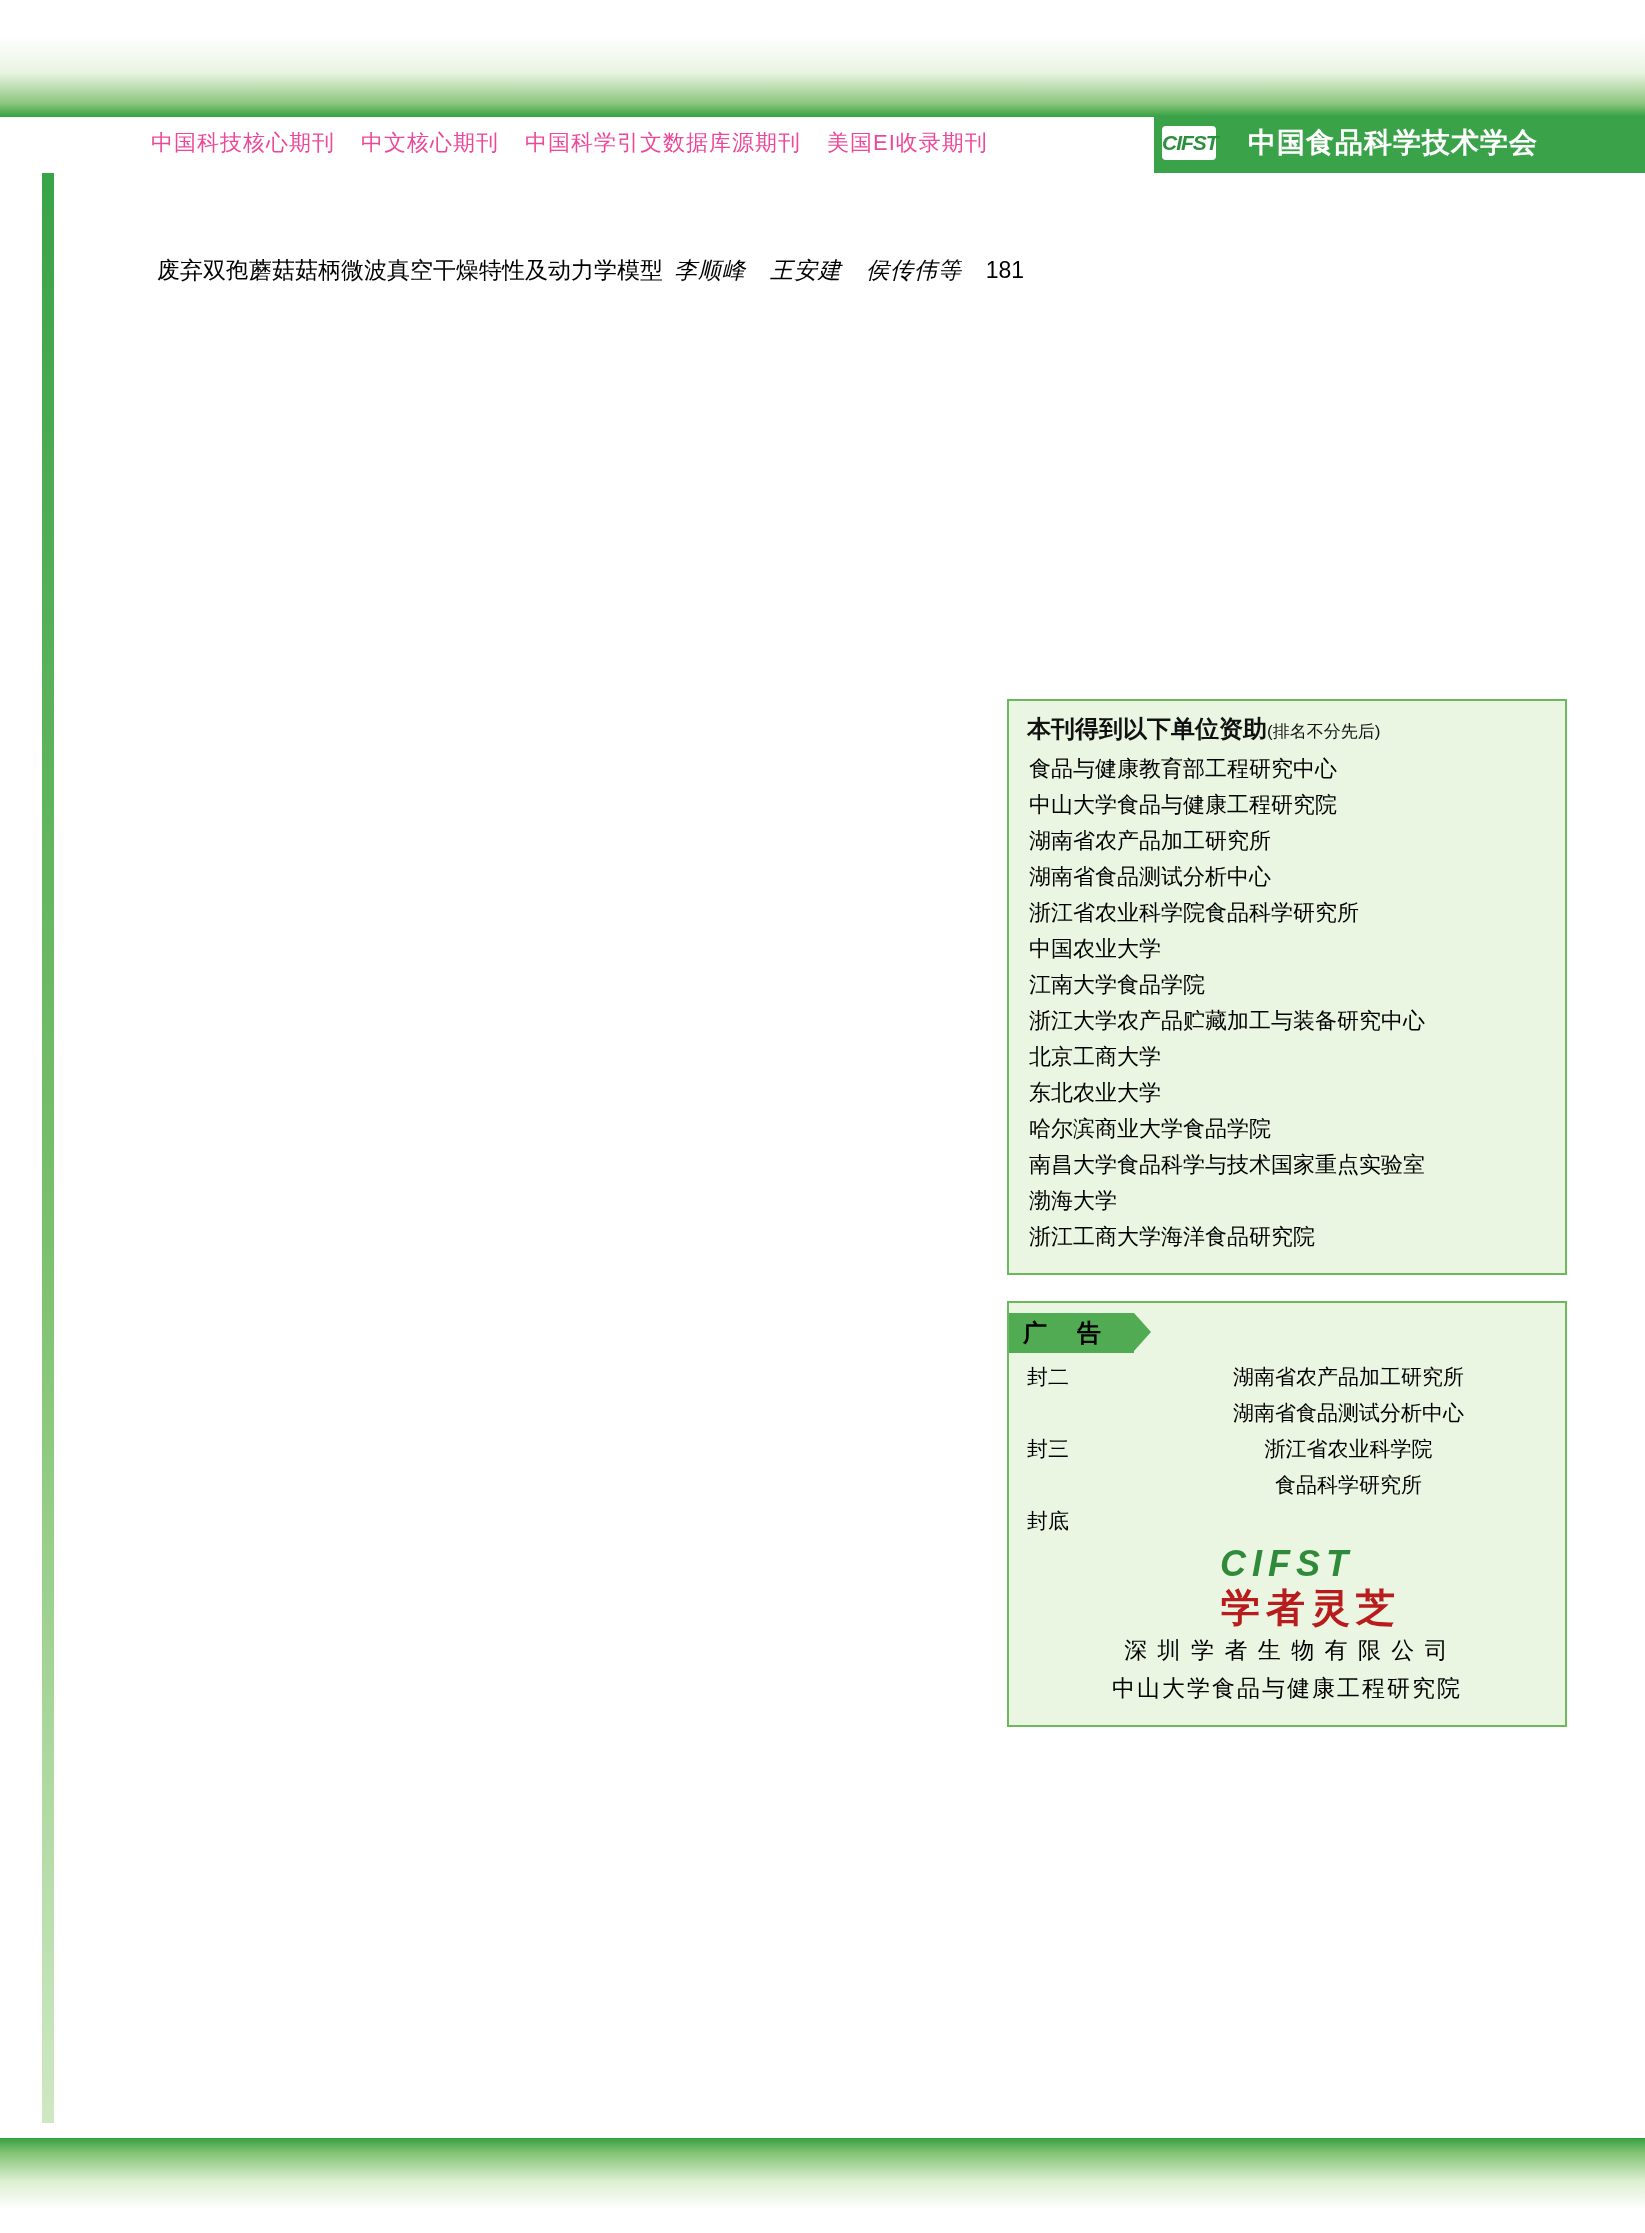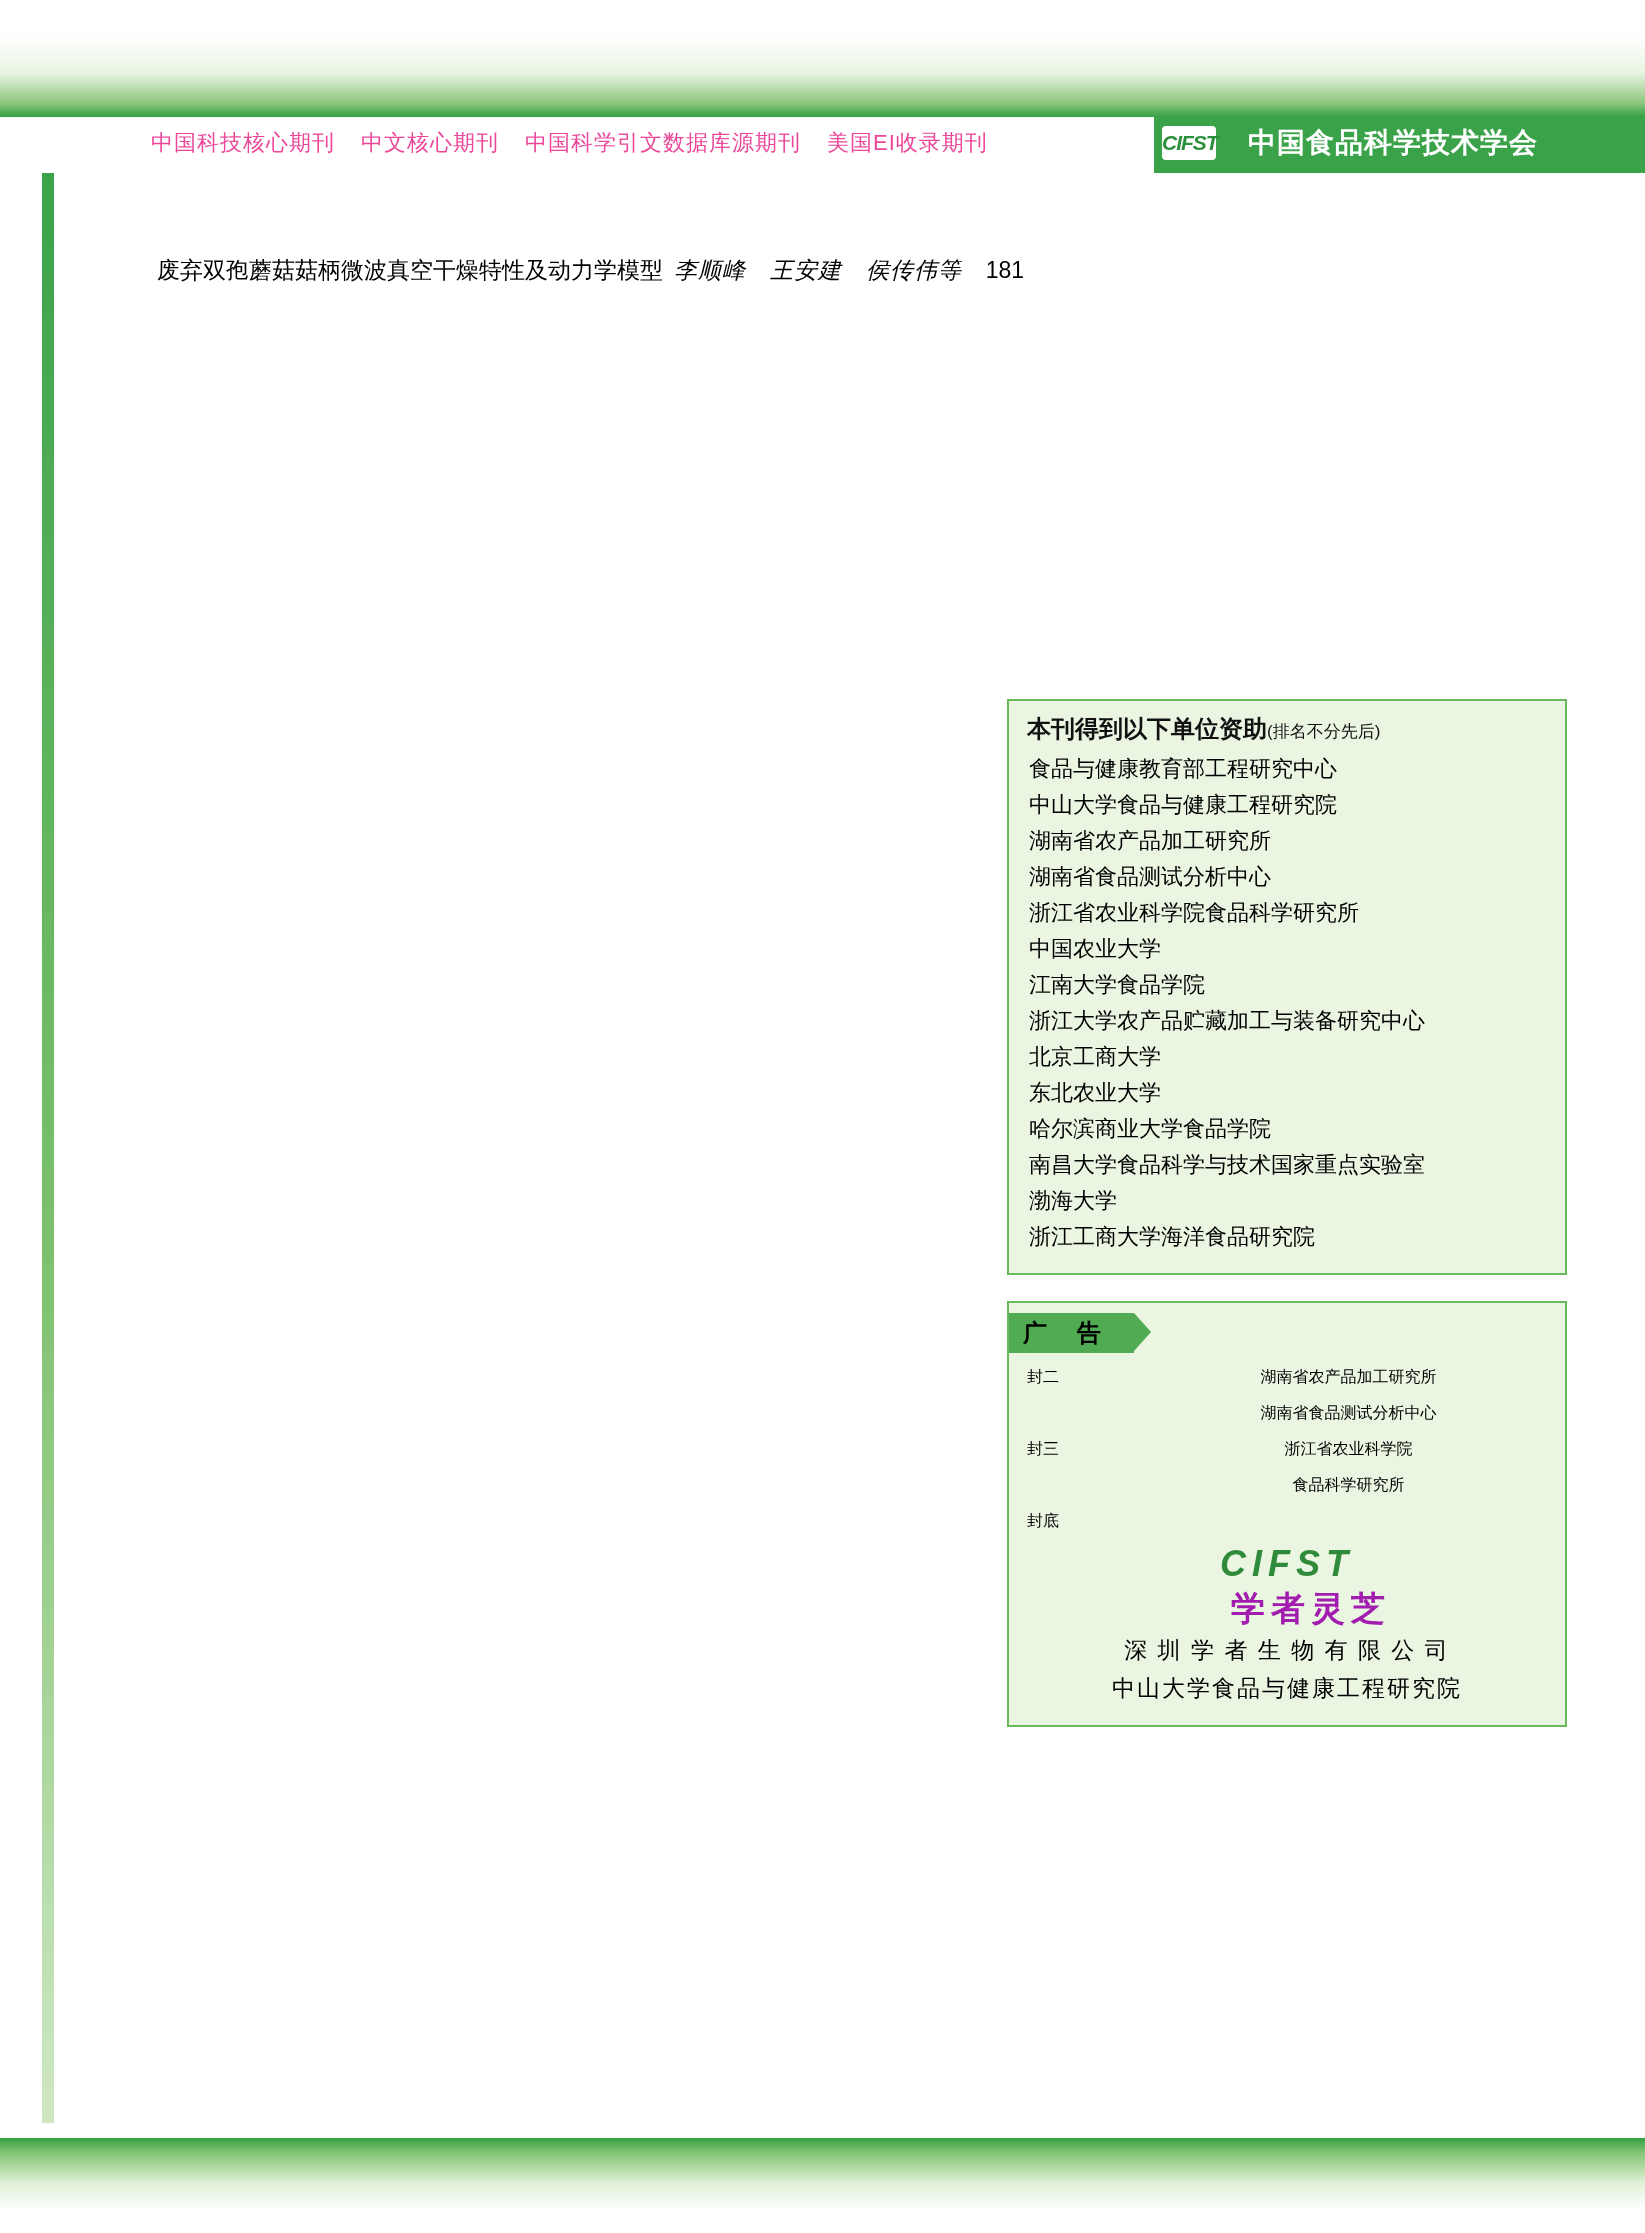--- a/index.html
+++ b/index.html
@@ -171,42 +171,42 @@
   .ad-box .ad-head::after {
     content: "";
     position: absolute;
     right: -17px; top: 0;
     border-top: 19px solid transparent;
     border-bottom: 19px solid transparent;
     border-left: 17px solid #51ab52;
   }
   .ad-row {
     display: flex;
-    font-size: 16px;
+    font-size: 21px;
     line-height: 36px;
     padding: 0 10px 0 18px;
     gap: 25px;
   }
   .ad-row .label { flex: 0 0 90px; }
   .ad-row .vals { flex: 1 1 auto; text-align: center; }
   .ad-logo {
     text-align: center;
     padding-top: 4px;
   }
   .guru {
     font-size: 36px;
     font-weight: bold;
     font-style: italic;
     color: #2f8b3a;
     letter-spacing: 6px;
   }
   .guru-cn {
-    font-size: 34px;
-    font-weight: bold;
-    color: #a21caf;
+    font-size: 39px;
+    font-weight: bold;
+    color: #b91c1c;
     letter-spacing: 6px;
     line-height: 46px;
     padding-left: 48px;
   }
   .ad-company {
     text-align: center;
     font-size: 23px;
     line-height: 38px;
     letter-spacing: 2px;
   }

